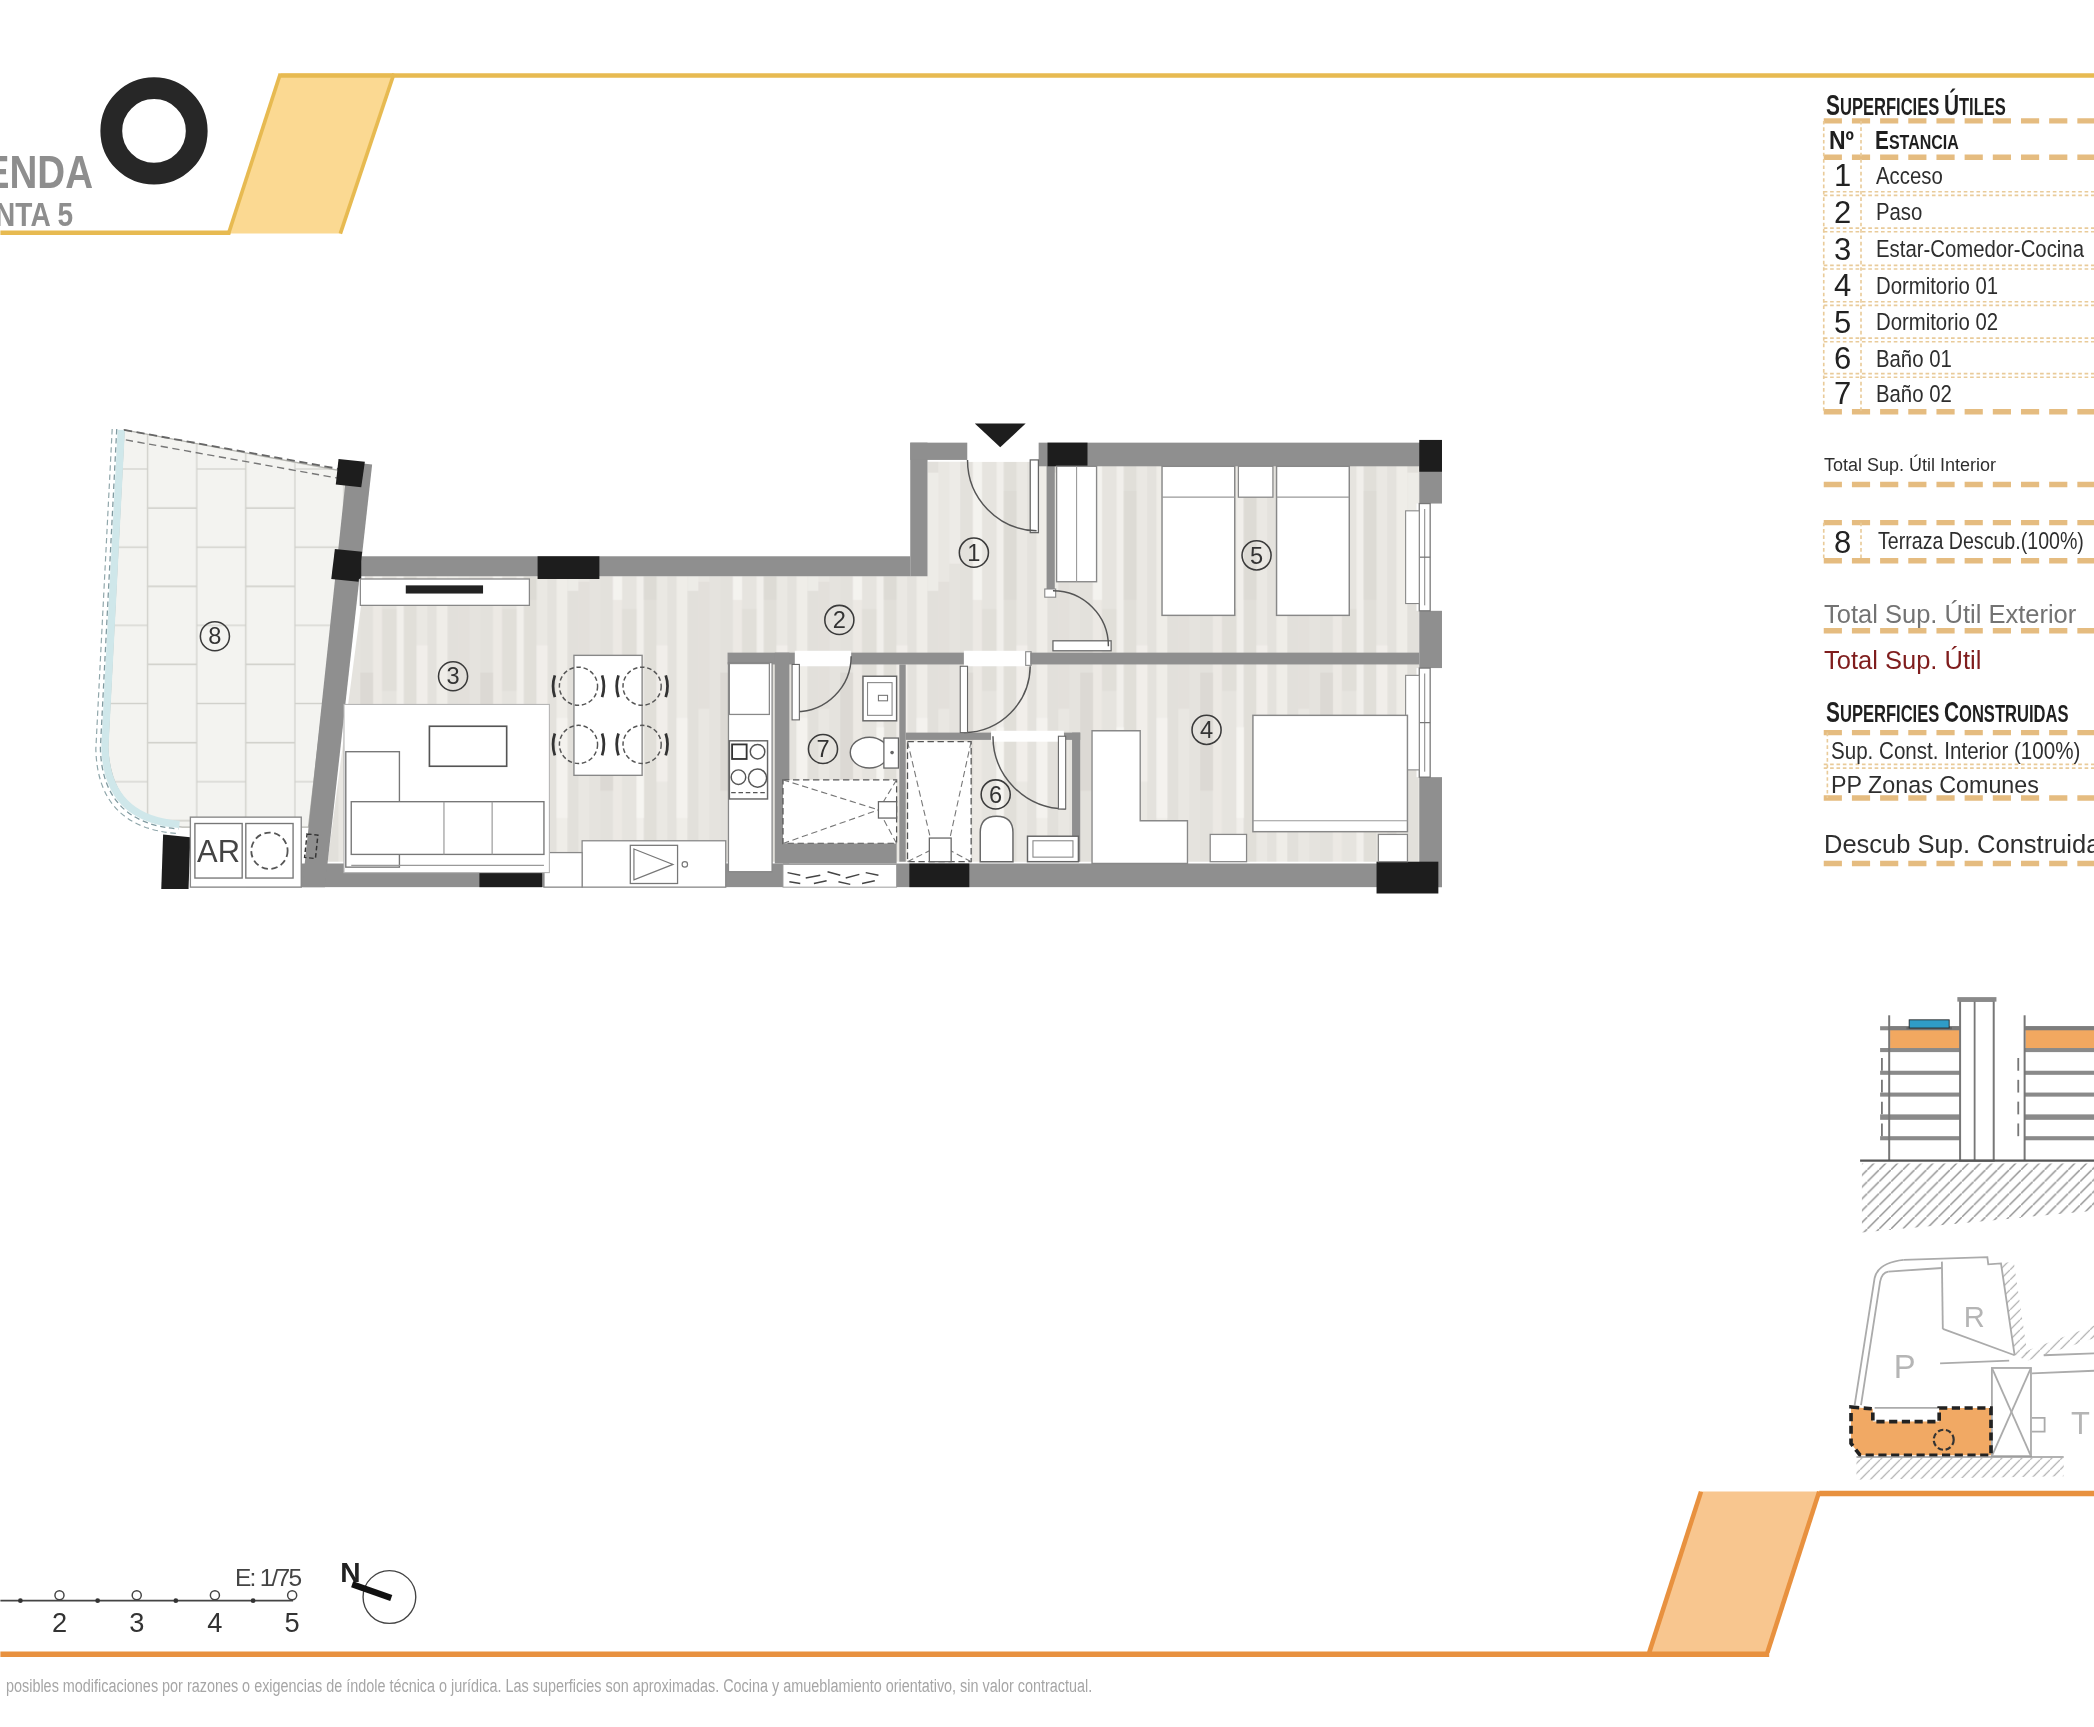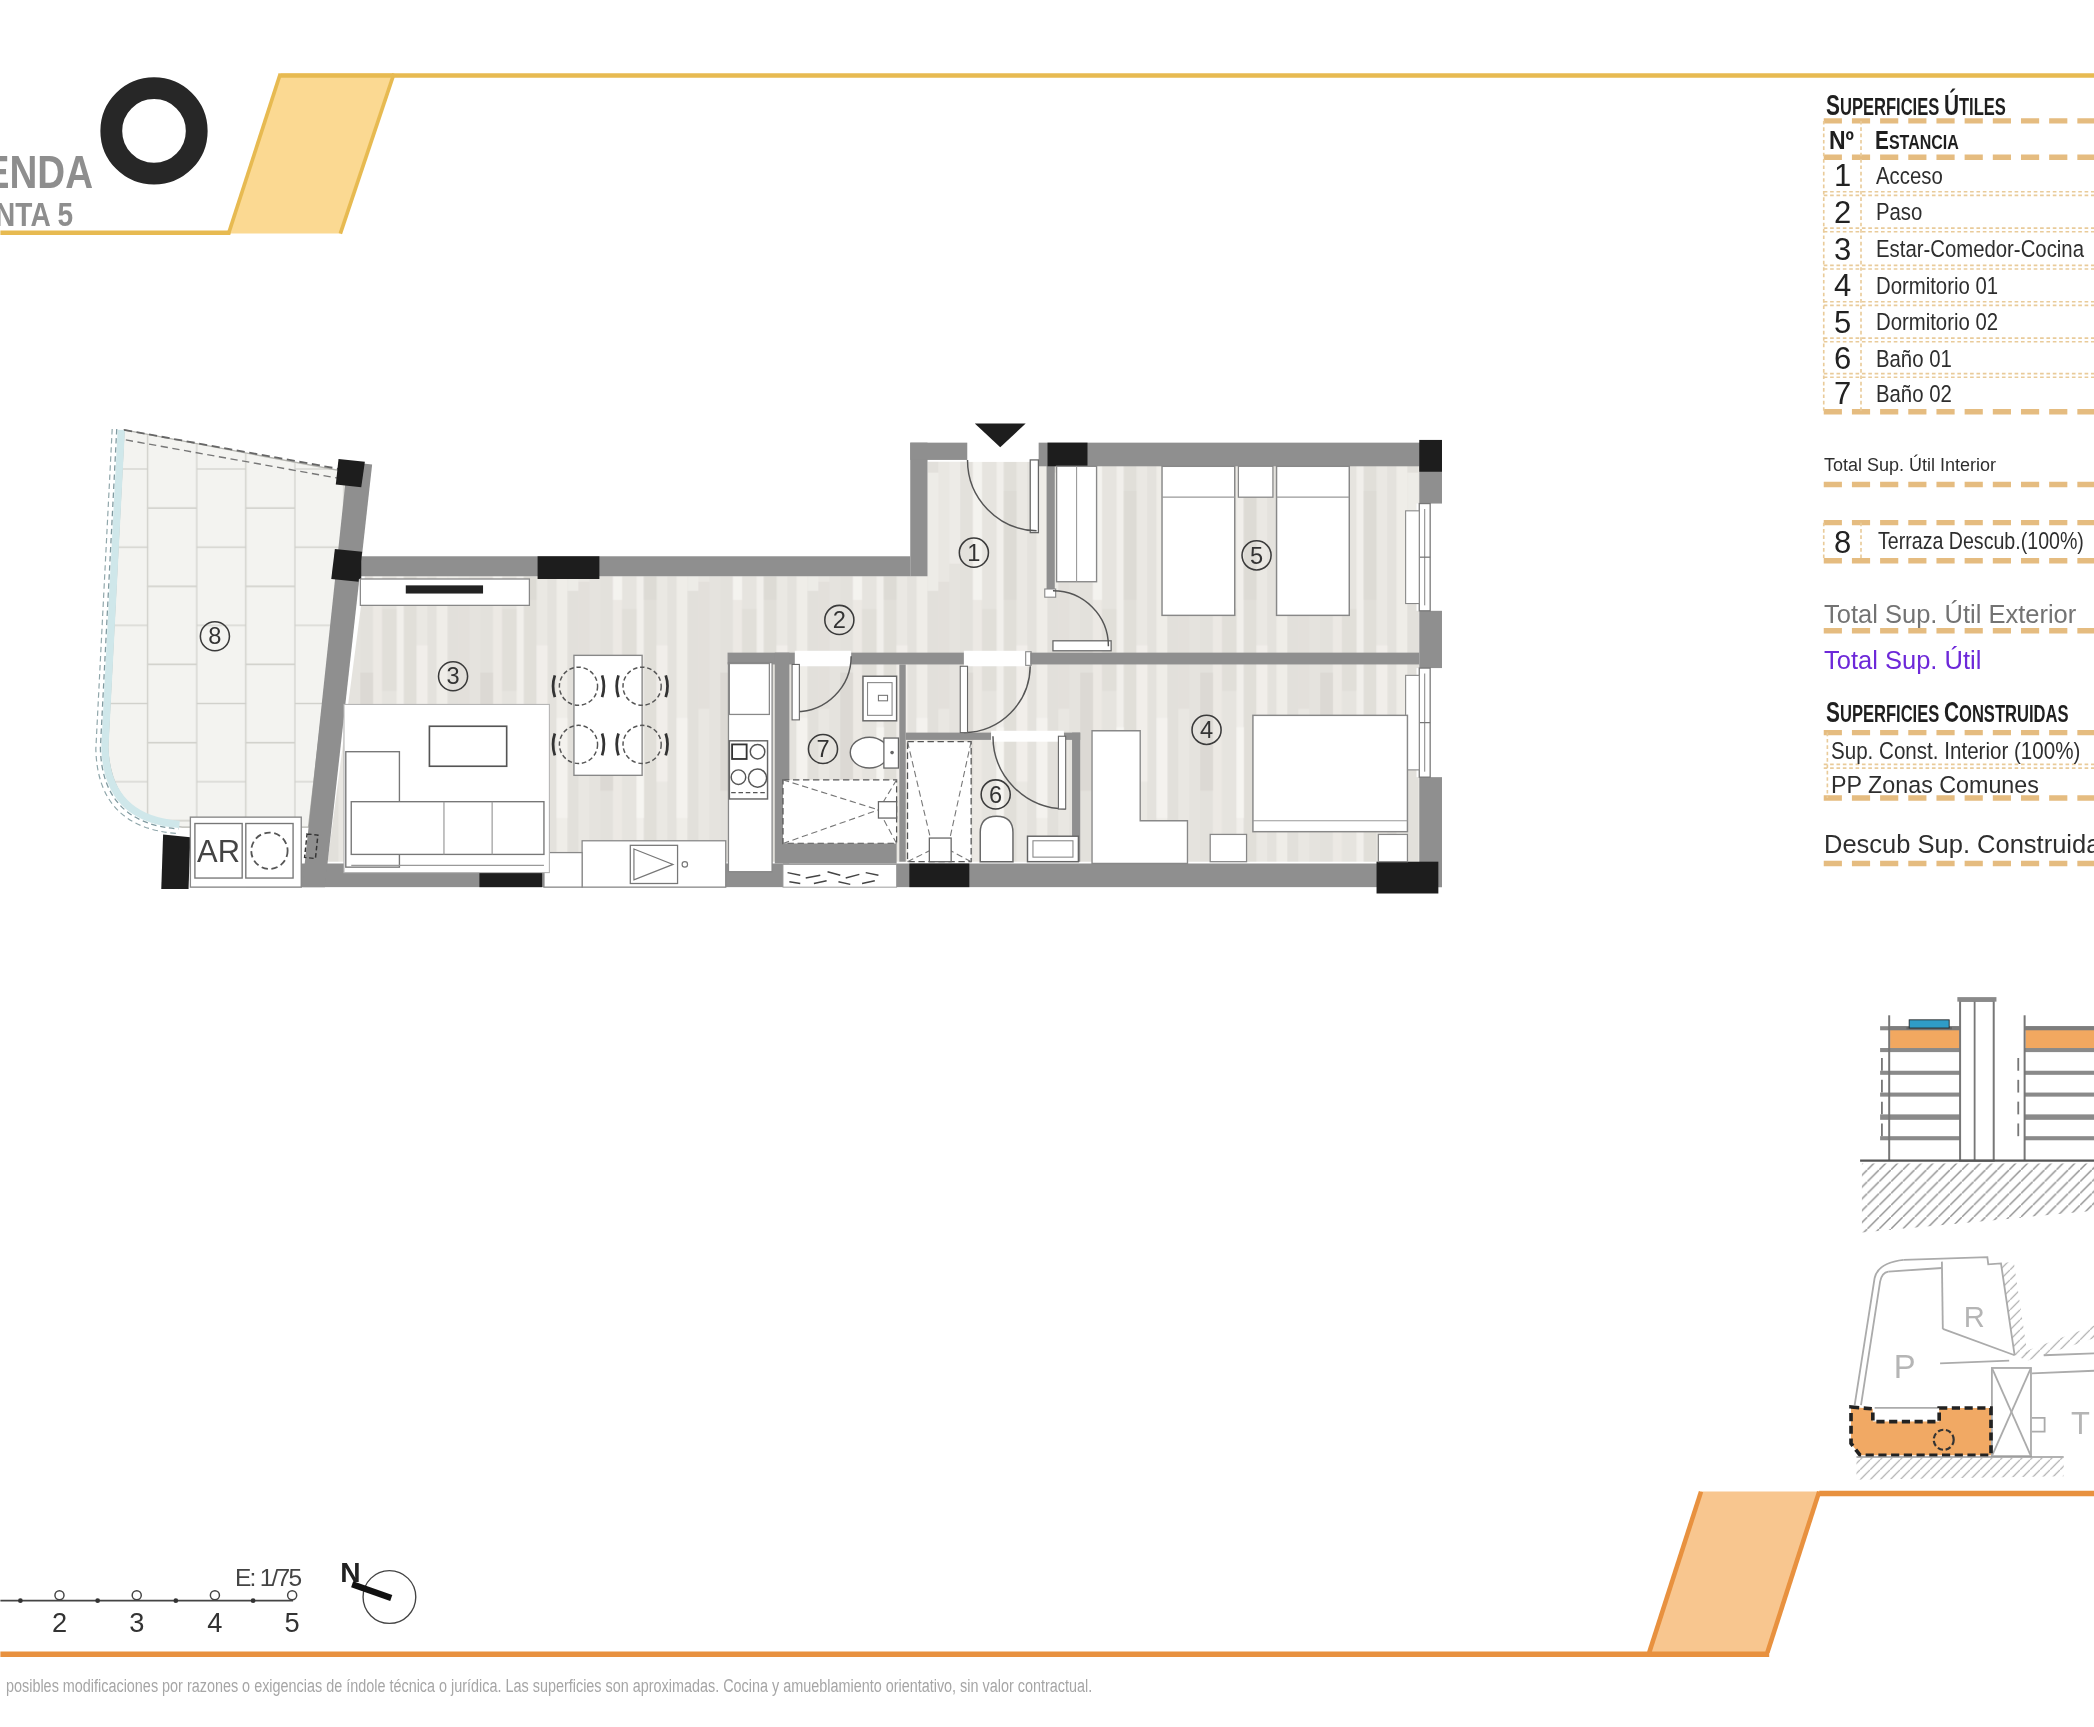--- a/index.html
+++ b/index.html
@@ -335,21 +335,21 @@
 <div class="t" style="left:1826px;top:305px;width:33px;text-align:center;font-size:31px;color:#222">5</div>
 <div class="t" style="left:1876px;top:308px;font-size:24.5px;color:#2e2e2e;font-weight:normal;transform:scaleX(0.83);transform-origin:left top;">Dormitorio 02</div>
 <div class="t" style="left:1826px;top:341px;width:33px;text-align:center;font-size:31px;color:#222">6</div>
 <div class="t" style="left:1876px;top:345px;font-size:24.5px;color:#2e2e2e;font-weight:normal;transform:scaleX(0.83);transform-origin:left top;">Baño 01</div>
 <div class="t" style="left:1826px;top:376px;width:33px;text-align:center;font-size:31px;color:#222">7</div>
 <div class="t" style="left:1876px;top:380px;font-size:24.5px;color:#2e2e2e;font-weight:normal;transform:scaleX(0.83);transform-origin:left top;">Baño 02</div>
 <div class="t" style="left:1824px;top:455px;font-size:18px;color:#2e2e2e;font-weight:normal;">Total Sup. Útil Interior</div>
 <div class="t" style="left:1826px;top:525px;width:33px;text-align:center;font-size:31px;color:#222">8</div>
 <div class="t" style="left:1878px;top:527px;font-size:24.5px;color:#2e2e2e;font-weight:normal;transform:scaleX(0.8);transform-origin:left top;">Terraza Descub.(100%)</div>
 <div class="t" style="left:1824px;top:600px;font-size:25.5px;color:#737373;font-weight:normal;">Total Sup. Útil Exterior</div>
-<div class="t" style="left:1824px;top:646px;font-size:25.5px;color:#6d28d9;font-weight:normal;">Total Sup. Útil</div>
+<div class="t" style="left:1824px;top:646px;font-size:25.5px;color:#7f1d1d;font-weight:normal;">Total Sup. Útil</div>
 <div class="t" style="left:1831px;top:737px;font-size:24.5px;color:#2e2e2e;font-weight:normal;transform:scaleX(0.84);transform-origin:left top;">Sup. Const. Interior (100%)</div>
 <div class="t" style="left:1831px;top:771px;font-size:24.5px;color:#2e2e2e;font-weight:normal;transform:scaleX(0.95);transform-origin:left top;">PP Zonas Comunes</div>
 <div class="t" style="left:1824px;top:830px;font-size:25.5px;color:#2e2e2e;font-weight:normal;">Descub Sup. Construida</div>
 <div class="t" style="left:-271px;top:145px;width:364px;text-align:right;font-size:47px;font-weight:bold;color:#8e8e8e;transform:scaleX(0.82);transform-origin:right top">VIVIENDA</div>
 <div class="t" style="left:-200px;top:196px;width:273px;text-align:right;font-size:33px;font-weight:bold;color:#8e8e8e;transform:scaleX(0.85);transform-origin:right top">PLANTA 5</div>
 <div class="t" style="left:5.5px;top:1676px;font-size:18px;color:#a6a6a6;transform:scaleX(0.80);transform-origin:left top">posibles modificaciones por razones o exigencias de índole técnica o jurídica. Las superficies son aproximadas. Cocina y amueblamiento orientativo, sin valor contractual.</div>
 </div>
 
 
 </body></html>

